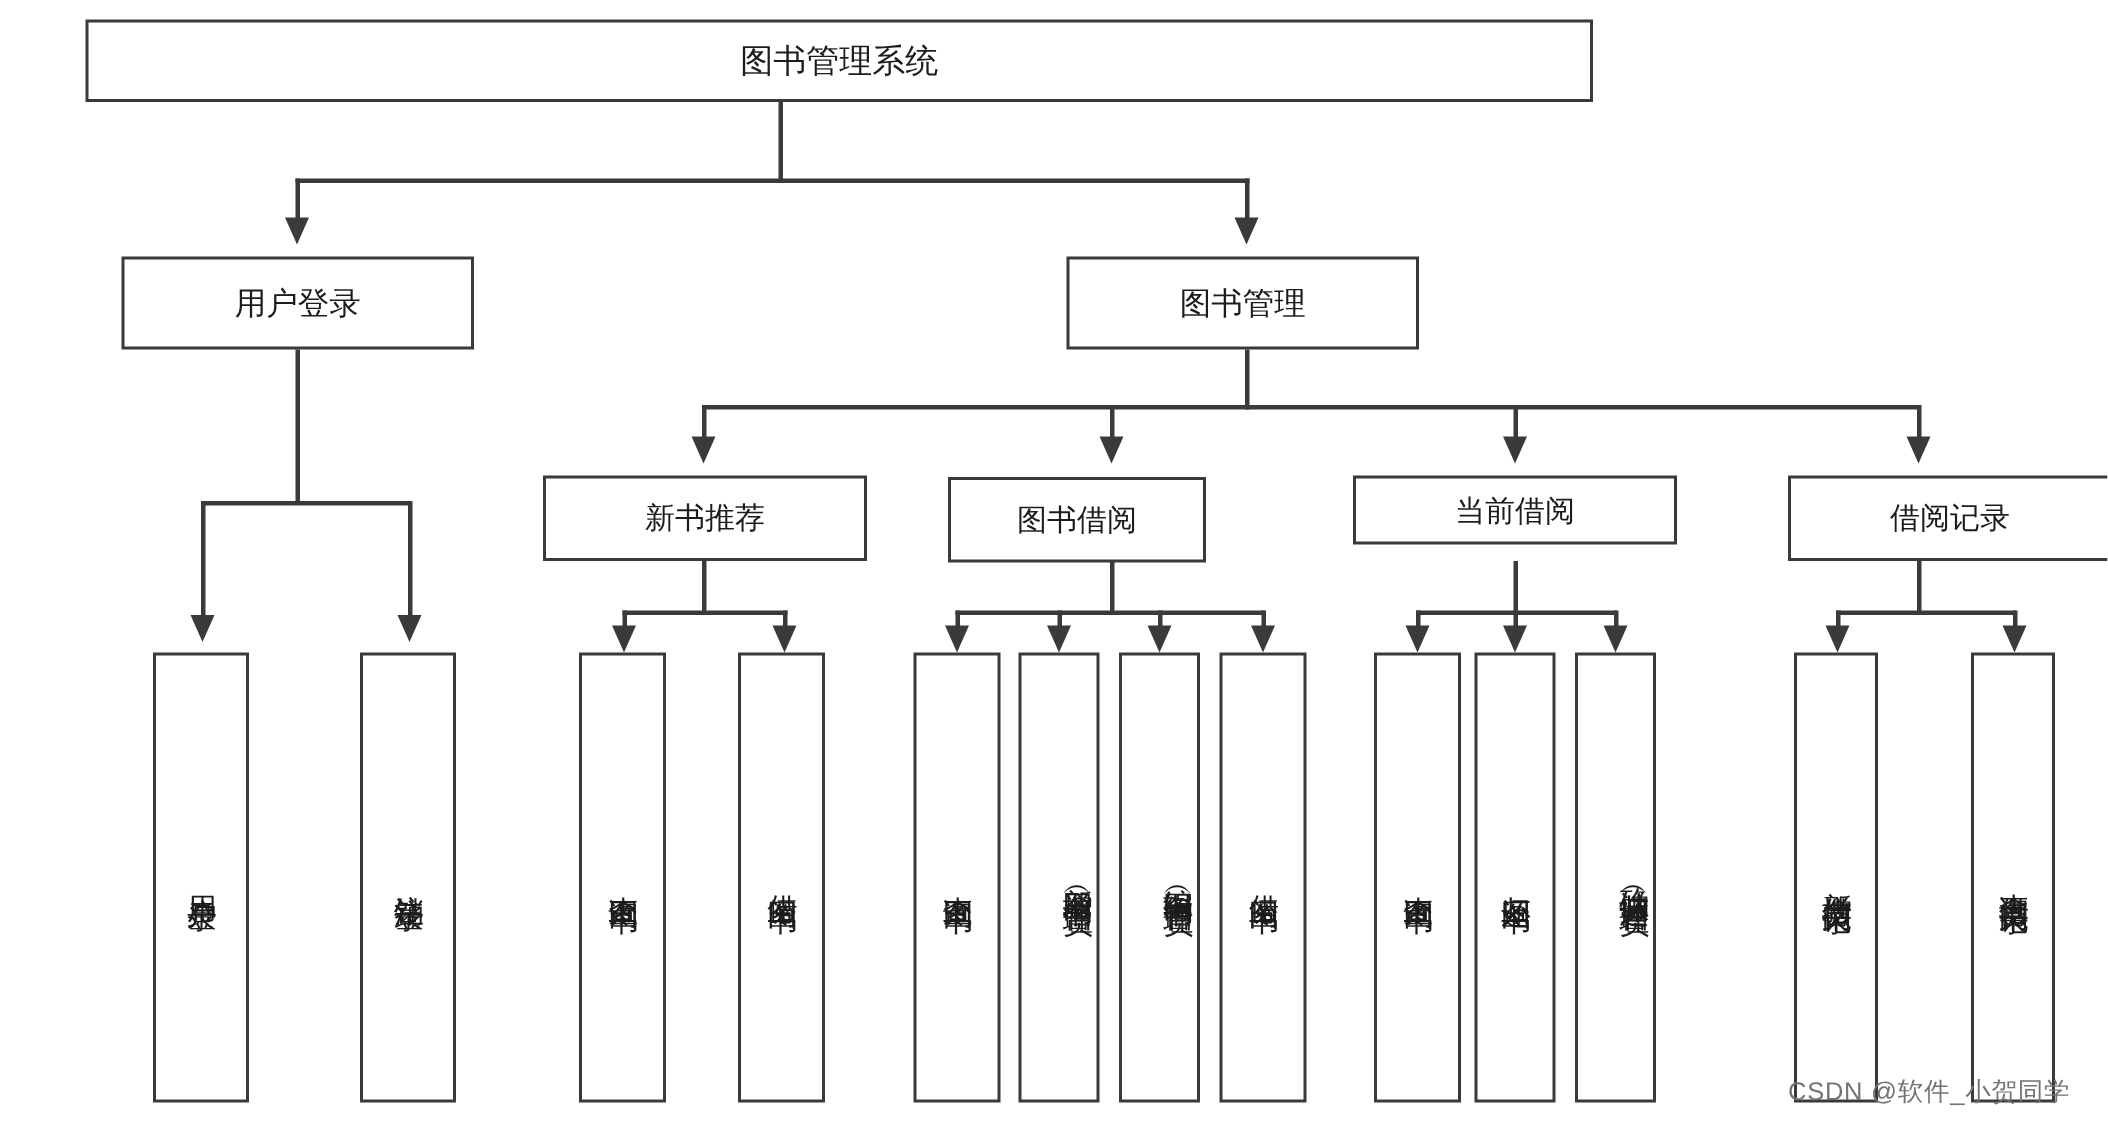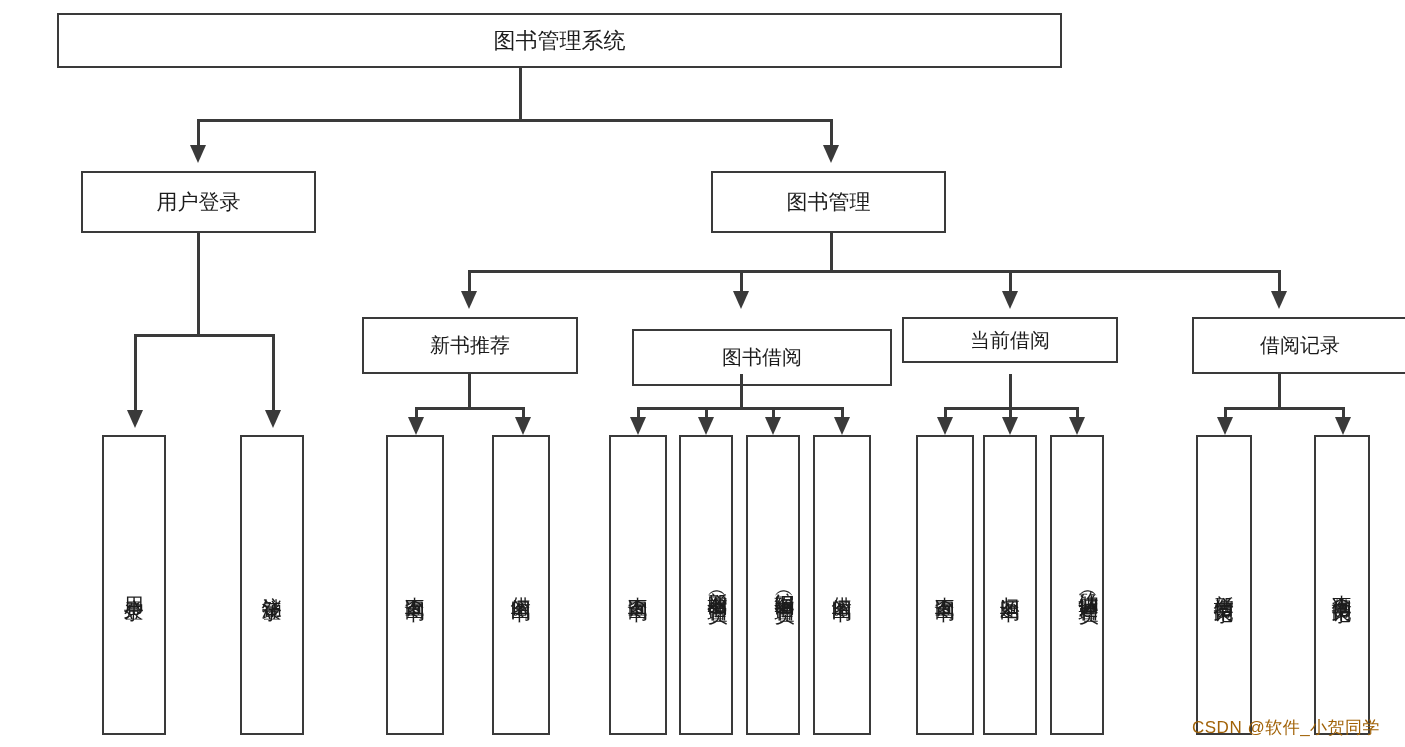--- a/index.html
+++ b/index.html
@@ -66,21 +66,21 @@
     width: 0;
     height: 0;
     border-left: 8px solid transparent;
     border-right: 8px solid transparent;
     border-top: 18px solid #3a3a3a;
   }
   
   #watermark {
     position: absolute;
     font-size: 17px;
-    color: #a16207;
+    color: #737373;
     white-space: nowrap;
     letter-spacing: 0.5px;
   }
 </style>
 </head>
 <body>
 
 <div id="canvas">
 
   <div class="node root" style="left:17px; top:13px; width:1005px; height:55px;margin-left:40px;">
@@ -118,21 +118,21 @@
   <div class="seg vseg" style="left:740px; top:270px; height:22px;"></div>
   <div class="arrow" style="left:733px; top:291px;"></div>
   <div class="seg vseg" style="left:1009px; top:270px; height:22px;"></div>
   <div class="arrow" style="left:1002px; top:291px;"></div>
   <div class="seg vseg" style="left:1278px; top:270px; height:22px;"></div>
   <div class="arrow" style="left:1271px; top:291px;"></div>
 
   <div class="node level3" style="left:362px; top:317px; width:216px; height:57px;">
     <span>新书推荐</span>
   </div>
-  <div class="node level3" style="left:632px; top:329px; width:260px; height:57px;">
+  <div class="node level3" style="left:632px; top:318px; width:172px; height:57px;">
     <span>图书借阅</span>
   </div>
   <div class="node level3" style="left:902px; top:317px; width:216px; height:46px;">
     <span>当前借阅</span>
   </div>
   <div class="node level3" style="left:1172px; top:317px; width:216px; height:57px;margin-left:20px;">
     <span>借阅记录</span>
   </div>
 
   <div class="seg vseg" style="left:468px; top:374px; height:36px;"></div>

